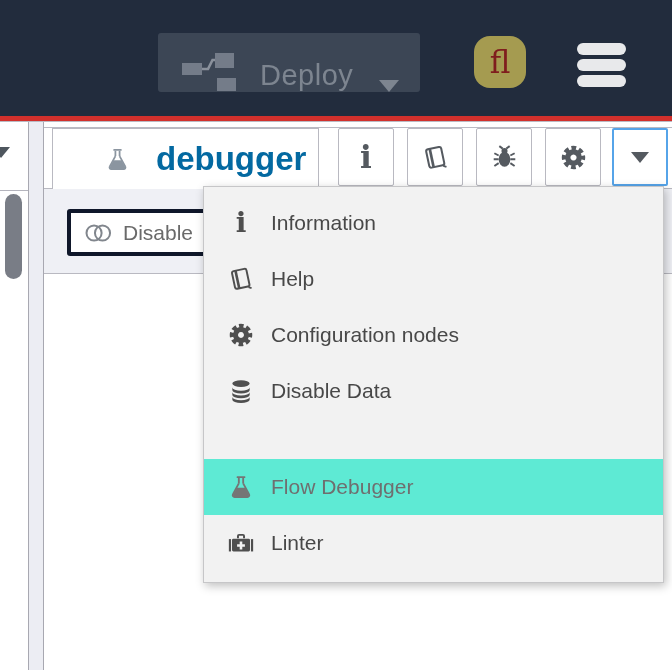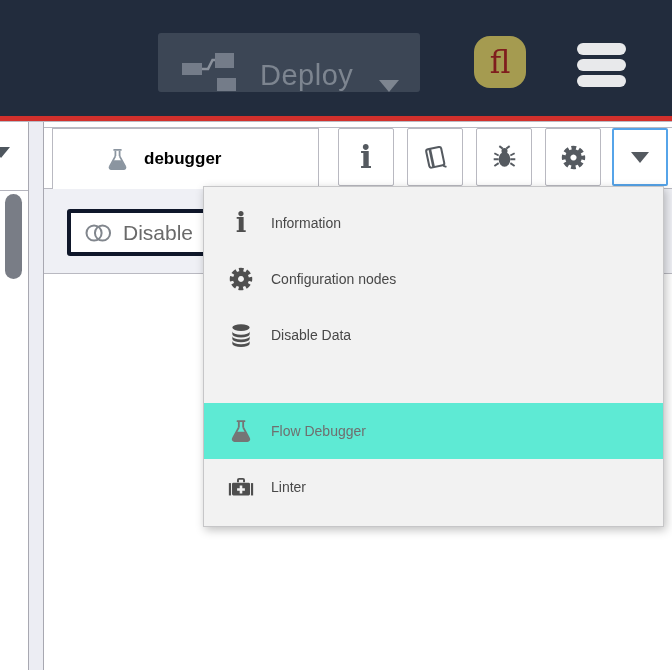--- a/index.html
+++ b/index.html
@@ -51,21 +51,21 @@
   }
 
   
   .tabbar-bottomline{left:44px;top:188px;width:628px;height:1px;background:#b9b9c1;}
   .tab-debugger{
     left:52px;top:128px;width:267px;height:61px;background:#ffffff;
     border:1px solid #b9b9c1;border-bottom:none;box-sizing:border-box;
     display:flex;align-items:center;z-index:2;cursor:pointer;
   }
   .tab-debugger .flask{width:25px;height:25px;color:#8b95a0;margin-left:52px;flex:0 0 auto;}
-  .tab-debugger .tab-label{color:#000000;font-weight:bold;font-size:17px;margin-left:14px;}
+  .tab-debugger .tab-label{color:#0369a1;font-weight:bold;font-size:33px;margin-left:26px;}
 
   .tb-btn{
     top:128px;width:56px;height:58px;background:#ffffff;border:1px solid #b9b9c1;
     box-sizing:border-box;border-radius:2px;display:flex;align-items:center;justify-content:center;
     color:#555a60;cursor:pointer;z-index:2;
   }
   .tb-btn svg{width:27px;height:27px;}
   .serif-i{font-family:"DejaVu Serif", serif;font-weight:bold;font-size:31px;line-height:1;color:#555a60;}
   .tb-info{left:338px;} .tb-help{left:407px;} .tb-bug{left:476px;} .tb-gear{left:545px;}
   .tb-caret{left:612px;border:2px solid #56a4e9;}
@@ -92,21 +92,21 @@
     border:1px solid #c6c6c8;box-sizing:border-box;
     box-shadow:2px 3px 9px rgba(0,0,0,0.25);
     padding:8px 0 11px 0;z-index:5;
   }
   .menu-item{
     height:56px;display:flex;align-items:center;cursor:pointer;color:#4f4f4f;
   }
   .menu-item .mi-icon{width:30px;height:30px;margin-left:22px;flex:0 0 auto;
     display:flex;align-items:center;justify-content:center;}
   .menu-item .mi-icon svg{width:26px;height:26px;}
-  .menu-item .mi-label{font-size:14px;color:#484848;margin-left:15px;white-space:nowrap;}
+  .menu-item .mi-label{font-size:21px;color:#484848;margin-left:15px;white-space:nowrap;}
   .menu-item.highlight{background:#5eead4;color:#7a7a7a;margin-top:40px;}
   .menu-item.highlight .mi-label{color:#6f6f6f;}
   .mi-serif-i{font-family:"DejaVu Serif", serif;font-weight:bold;font-size:28px;line-height:1;color:#4f4f4f;}
 </style>
 </head>
 <body>
 
 <div class="abs header"></div>
 
 <div class="abs deploy-btn">
@@ -198,20 +198,32 @@
 
 <div class="abs menu">
 
   <div class="menu-item">
     <span class="mi-icon">
         <span class="mi-serif-i">i</span>
       </span>
     <span class="mi-label">Information</span>
   </div>
 
+  <div class="menu-item">
+    <span class="mi-icon">
+      <svg viewBox="0 0 24 24" fill="currentColor" color="#4f4f4f">
+        <g transform="rotate(-12 12 12)">
+          <rect x="5" y="3.5" width="13.6" height="16.6" rx="1.8" fill="none" stroke="currentColor" stroke-width="1.8"></rect>
+          <rect x="7.4" y="3.5" width="2.4" height="16.6"></rect>
+          <path d="M17.2 20.8 l2.6 1.4" stroke="currentColor" stroke-width="1.6"></path>
+        </g>
+      </svg>
+    </span>
+    <span class="mi-label">Help</span>
+  </div>
 
 
   <div class="menu-item">
     <span class="mi-icon">
       <svg viewBox="0 0 24 24" fill="currentColor" color="#4f4f4f">
         <circle cx="12" cy="12" r="8.2" fill="none" stroke="currentColor" stroke-width="4.4" stroke-dasharray="4 2.44" stroke-dashoffset="2"></circle>
         <path d="M12 4.6 a7.4 7.4 0 1 0 0.01 0 Z M12 9.3 a2.7 2.7 0 1 1 -0.01 0 Z" fill-rule="evenodd"></path>
       </svg>
     </span>
     <span class="mi-label">Configuration nodes</span>

